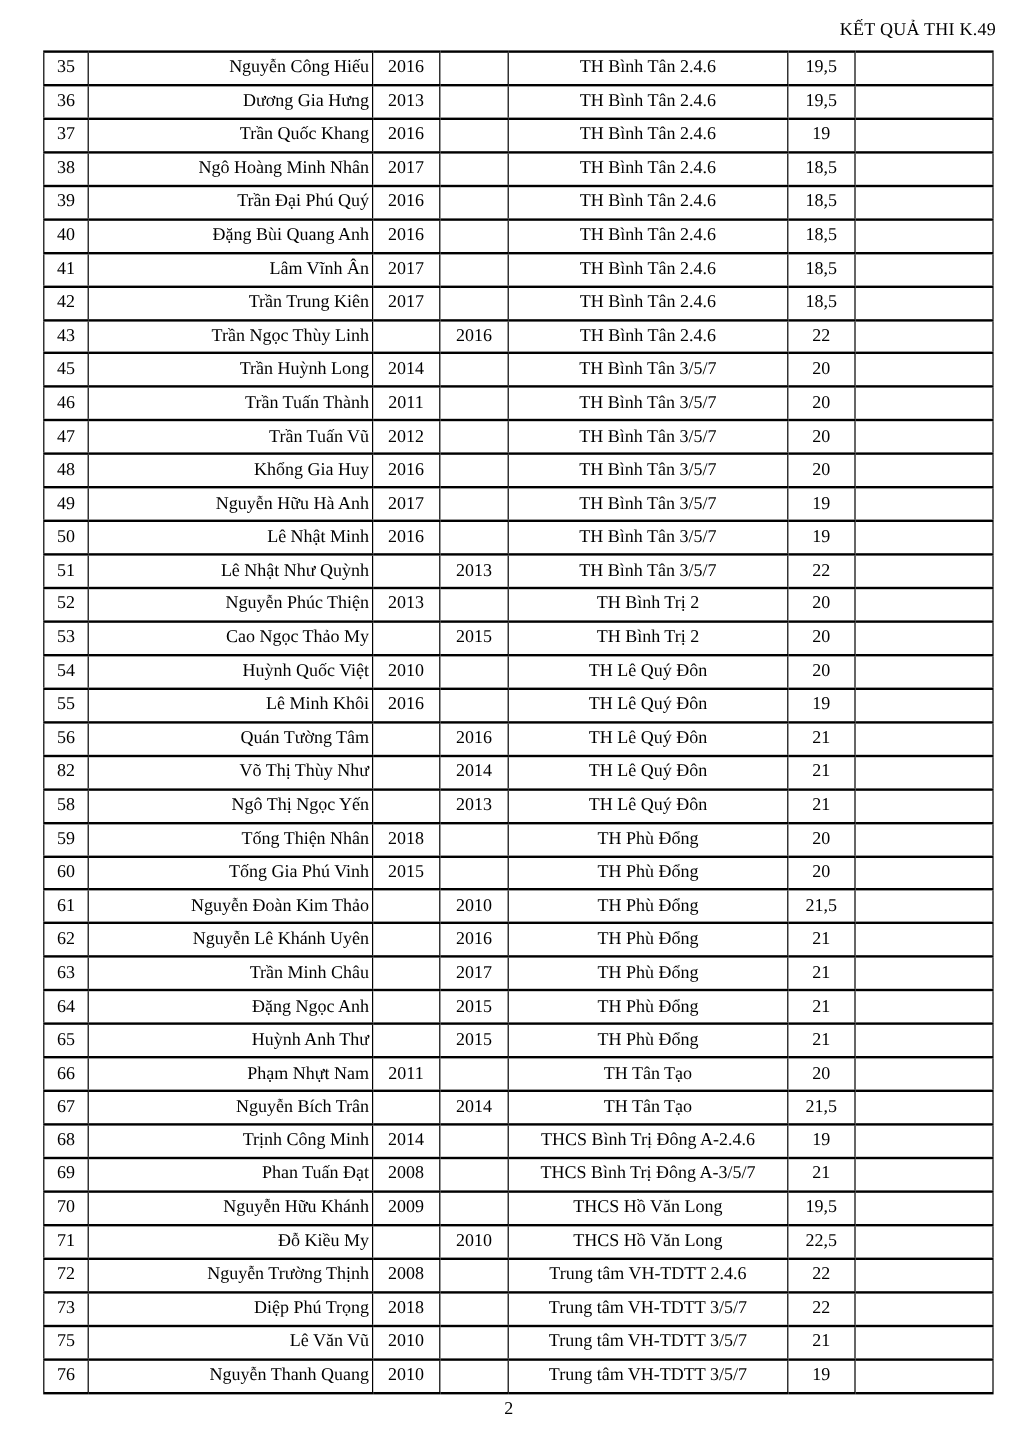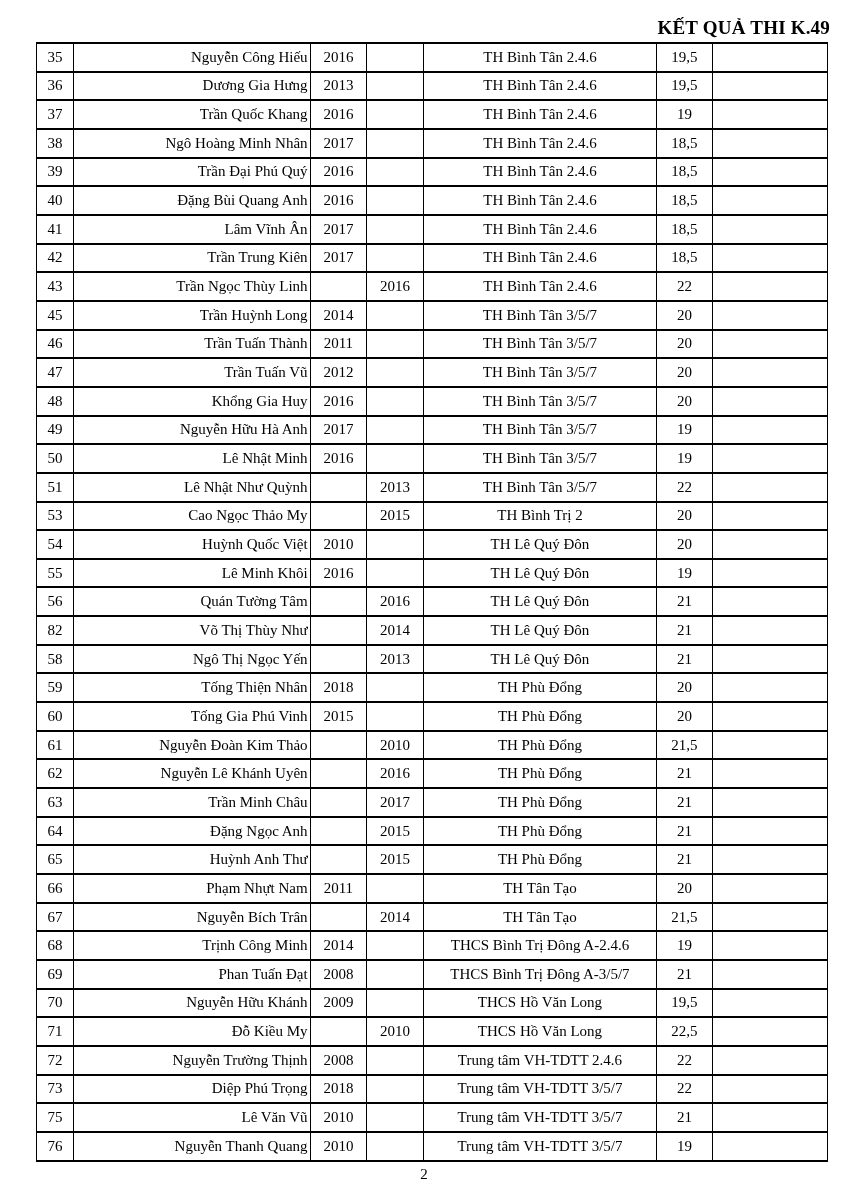--- a/index.html
+++ b/index.html
@@ -12,22 +12,22 @@
     height: 1200px;
     position: relative;
     font-family: "Liberation Serif", serif;
     color: #000;
     overflow: hidden;
   }
   .page-header {
     position: absolute;
     top: 17px;
     right: 18px;
-    font-size: 19px;
-    font-weight: bold;
+    font-size: 15px;
+    font-weight: normal;
     letter-spacing: 0.2px;
     white-space: nowrap;
   }
   .results-table {
     position: absolute;
     left: 36px;
     top: 42px;
     width: 792px;
     height: 1120px;
     border-collapse: collapse;
@@ -220,20 +220,29 @@
       <tr>
     <td class="col-no">51</td>
     <td class="col-name">Lê Nhật Như Quỳnh</td>
     <td class="col-y1"></td>
     <td class="col-y2">2013</td>
     <td class="col-school">TH Bình Tân 3/5/7</td>
     <td class="col-score">22</td>
     <td class="col-note"></td>
   </tr>
       <tr>
+    <td class="col-no">52</td>
+    <td class="col-name">Nguyễn Phúc Thiện</td>
+    <td class="col-y1">2013</td>
+    <td class="col-y2"></td>
+    <td class="col-school">TH Bình Trị 2</td>
+    <td class="col-score">20</td>
+    <td class="col-note"></td>
+  </tr>
+      <tr>
     <td class="col-no">53</td>
     <td class="col-name">Cao Ngọc Thảo My</td>
     <td class="col-y1"></td>
     <td class="col-y2">2015</td>
     <td class="col-school">TH Bình Trị 2</td>
     <td class="col-score">20</td>
     <td class="col-note"></td>
   </tr>
       <tr>
     <td class="col-no">54</td>

